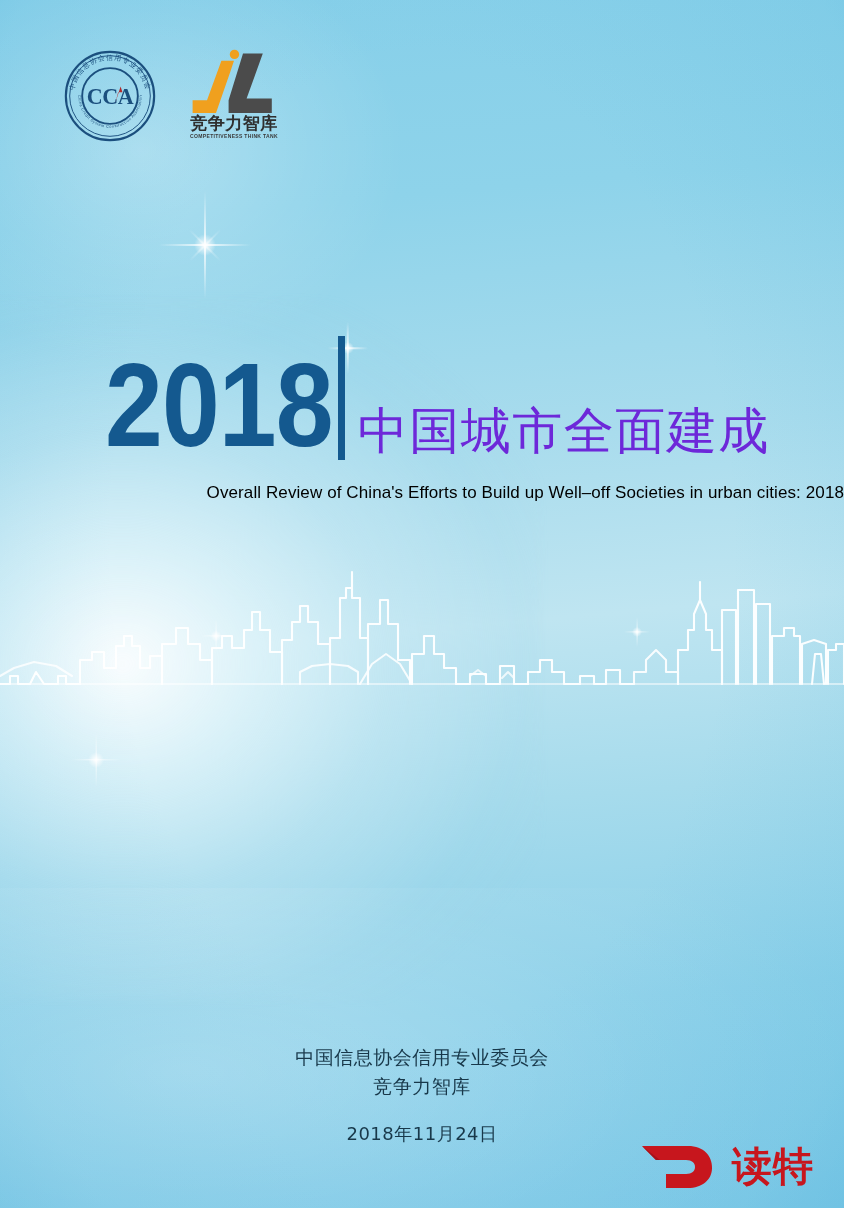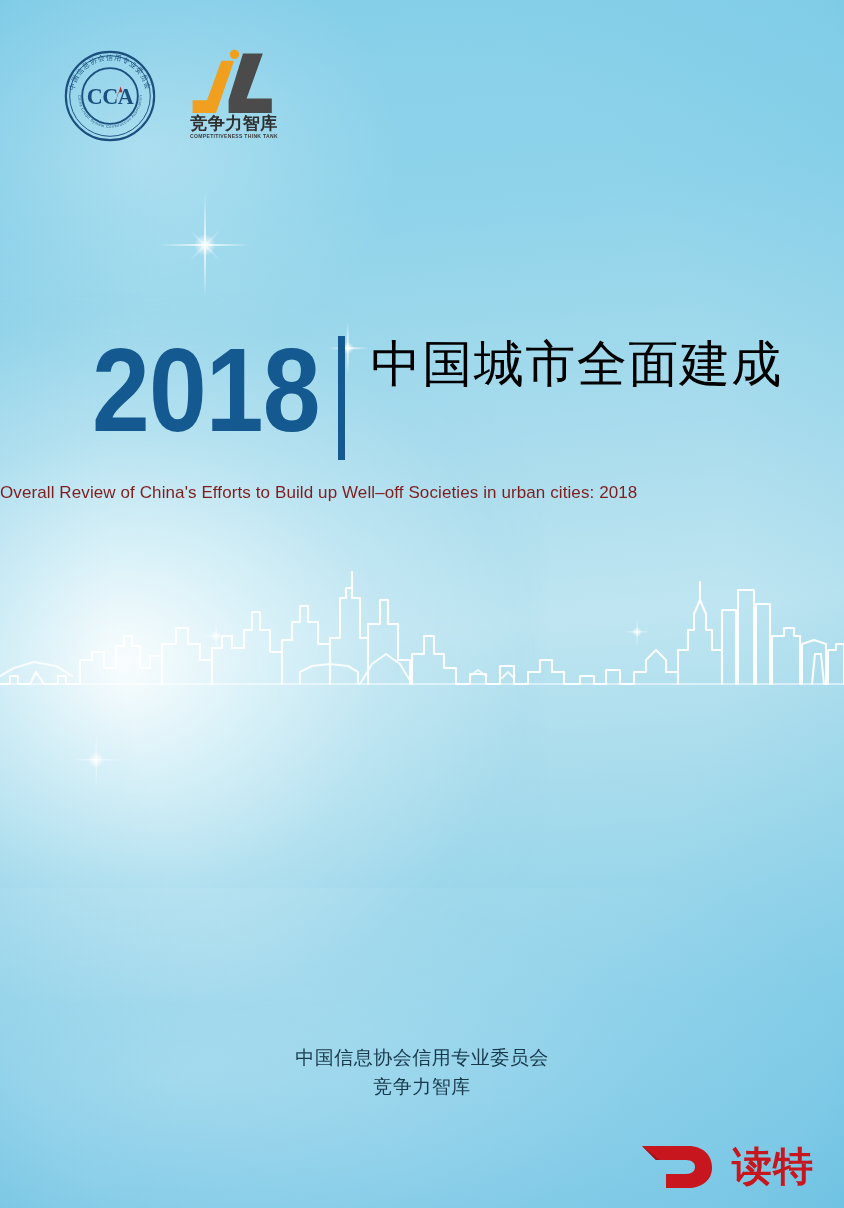--- a/index.html
+++ b/index.html
@@ -100,56 +100,56 @@
   
   .title-block {
     position: absolute;
     left: 0; right: 0;
     top: 336px;
     display: flex;
     justify-content: center;
   }
   .title-inner {
     display: flex;
-    align-items: flex-start;
-    gap: 16px;
+    align-items: flex-end;
+    gap: 3px;
   }
   .year {
     font-family: "Liberation Sans Narrow", "Liberation Sans", "DejaVu Sans", sans-serif;
     font-weight: 700;
     font-size: 118px;
     line-height: 0.92;
     letter-spacing: -1px;
     color: #14598f;
     transform: scaleX(0.88);
     transform-origin: right center;
     white-space: nowrap;
   }
   .title-rule {
     width: 7px;
     height: 124px;
     background: #14598f;
     margin: 0 10px 0 2px;
     flex: none;
   }
   .cn-title {
-    color: #000000;
+    color: #6d28d9;
     font-family: "DejaVu Sans", "Liberation Sans", sans-serif;
     font-size: 50px;
     font-weight: 500;
     line-height: 1.14;
     letter-spacing: 1.5px;
     white-space: nowrap;
   }
   .subtitle {
     position: absolute;
     left: 0; right: 0;
     top: 483px;
-    text-align: left;
-    color: #7f1d1d;
+    text-align: right;
+    color: #000000;
     font-size: 17px;
     letter-spacing: 0.1px;
     font-family: "Liberation Sans", "DejaVu Sans", sans-serif;
   }
 
   
   .skyline {
     position: absolute;
     left: 0;
     bottom: 0;
@@ -302,20 +302,21 @@
         <div class="cn-title">中国城市全面建成</div>
       </div>
     </div>
   </div>
 
   <div class="subtitle">Overall Review of China's Efforts to Build up Well–off Societies in urban cities: 2018</div>
 
   <div class="footer">
     <div class="org">中国信息协会信用专业委员会</div>
     <div class="org">竞争力智库</div>
+    <div class="date">2018年11月24日</div>
   </div>
 
   <svg class="watermark" viewBox="0 0 186 62">
 
     <path d="M6 16 L52 16 C68 16 76 26 76 38 C76 50 66 58 52 58 L30 58 L30 44 L50 44 C56 44 59 41 59 37 C59 33 56 30 50 30 L20 30 Z" fill="#c7161d"></path>
     <path d="M6 16 L24 30 L20 30 Z" fill="#a5121a"></path>
 
     <text x="96" y="50" font-size="40" font-weight="700" font-family="'DejaVu Sans','Liberation Sans',sans-serif" fill="#c7161d" letter-spacing="1">读特</text>
   </svg>
 

